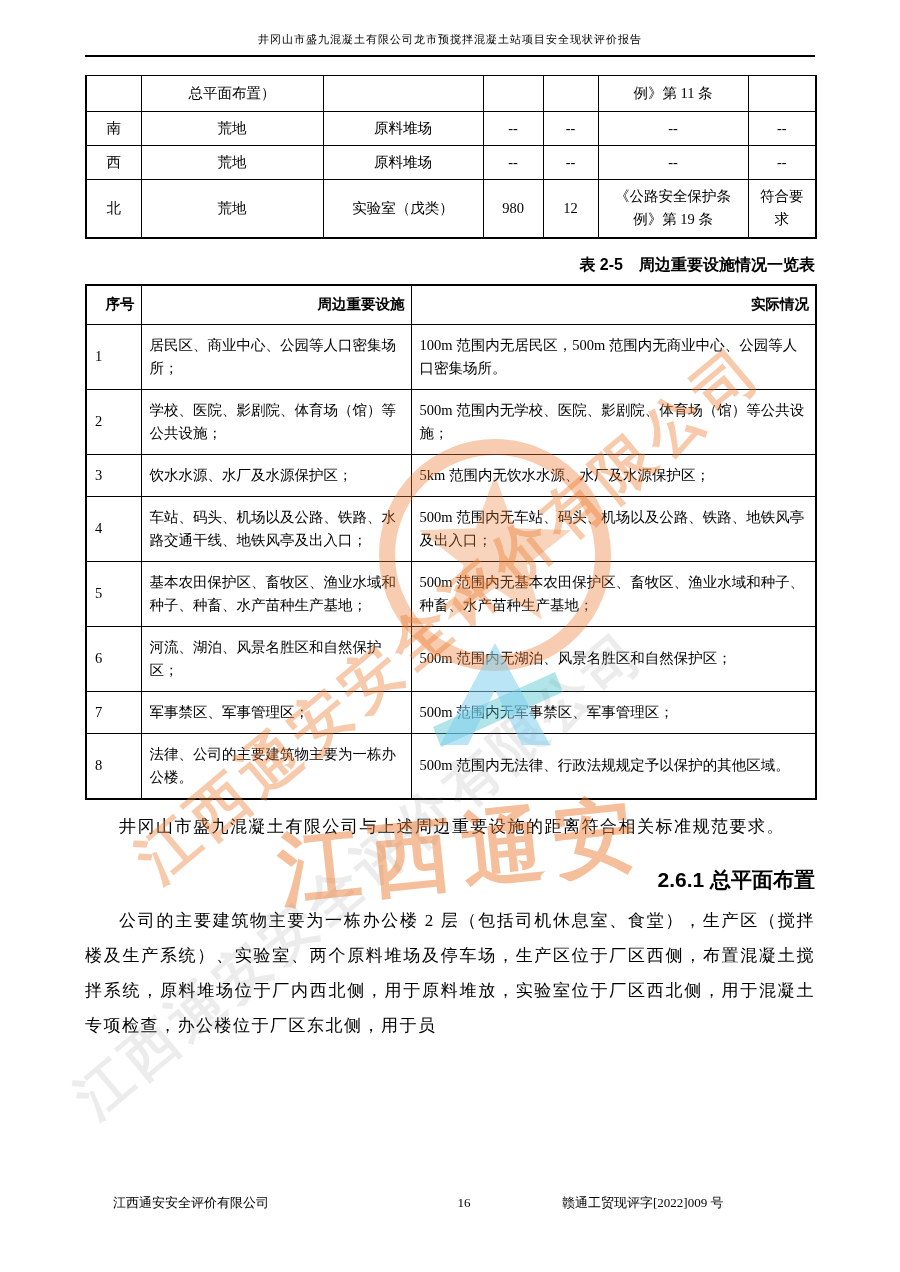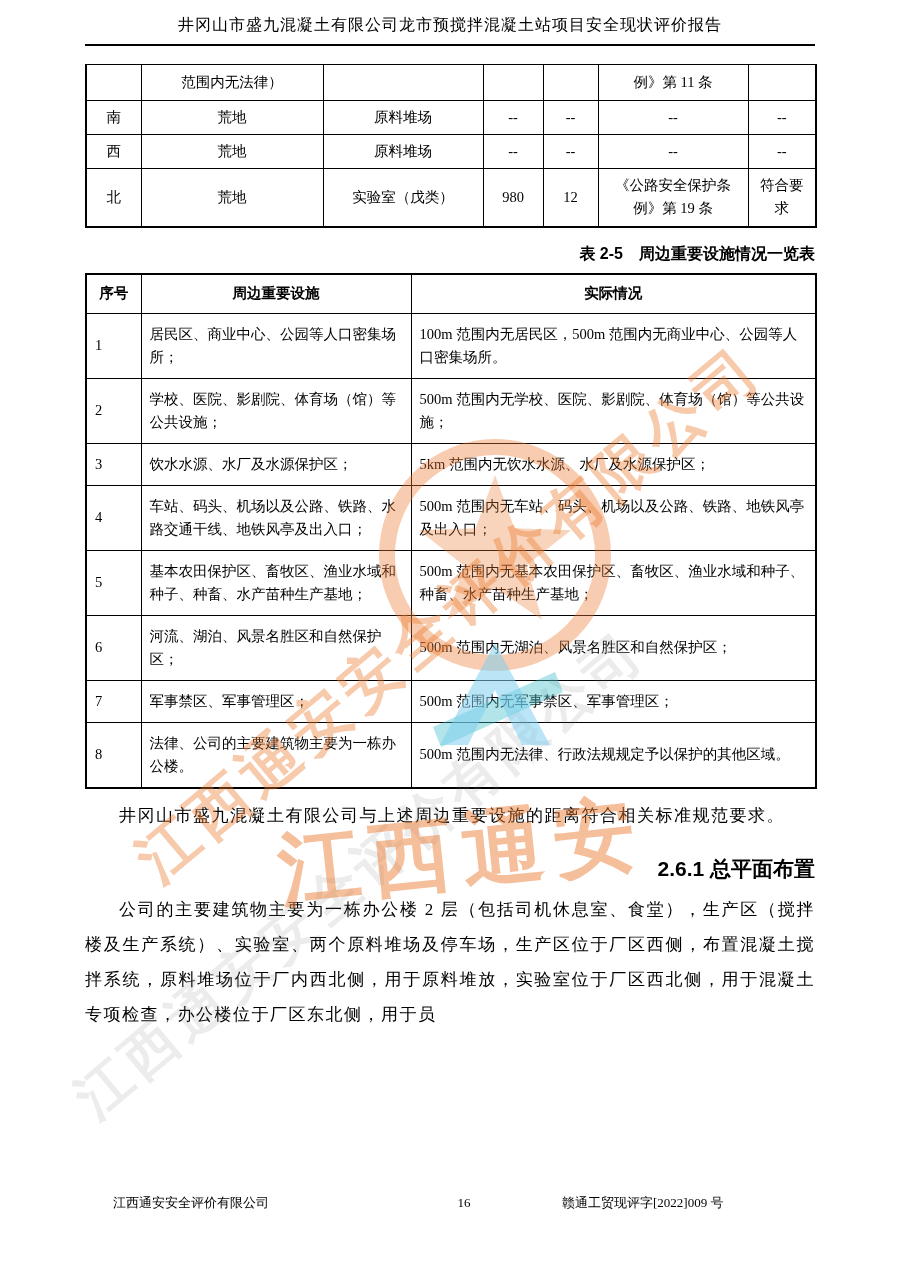--- a/index.html
+++ b/index.html
@@ -9,23 +9,23 @@
     margin:0 auto;
     background:#ffffff;
     overflow:hidden;
     font-family:"Liberation Serif","DejaVu Serif",serif;
     color:#000;
   }
   .content{position:relative;margin:0 85px;z-index:1;}
 
   
   .hdr{
-    padding-top:15px;
+    padding-top:32px;
     text-align:center;
-    font-size:16px;
+    font-size:11px;
     letter-spacing:1px;
     border-bottom:2px solid #000;
     padding-bottom:8px;
   }
 
   
   table.tbl{
     border-collapse:collapse;
     width:730px;
     table-layout:fixed;
@@ -47,21 +47,21 @@
 
   .caption{
     text-align:right;
     font-weight:bold;
     font-size:16px;
     margin:16px 0 8px 0;
     font-family:"Liberation Sans","DejaVu Sans",sans-serif;
   }
   table.fac-tbl{border:2px solid #000;}
   table.fac-tbl th{
-    text-align:center;font-weight:bold;height:30px;
+    text-align:right;font-weight:bold;height:30px;
     font-family:"Liberation Sans","DejaVu Sans",sans-serif;
   }
   table.fac-tbl td{text-align:left;padding:9px 8px;}
   table.fac-tbl td.num{padding-left:8px;}
 
   
   .para{
     font-size:17px;
     line-height:2.05;
     letter-spacing:1.5px;
@@ -133,21 +133,21 @@
           <col style="width:182px">
           <col style="width:160px">
         <col style="width:60px">
           <col style="width:55px">
           <col style="width:150px">
           <col style="width:68px">
       </colgroup>
       <tbody>
         <tr>
           <td></td>
-          <td>范围内无法律）</td>
+          <td>总平面布置）</td>
           <td></td>
           <td></td>
           <td></td>
           <td>例》第 11 条</td>
           <td></td>
         </tr>
         <tr>
           <td>南</td>
           <td>荒地</td>
           <td>原料堆场</td>

